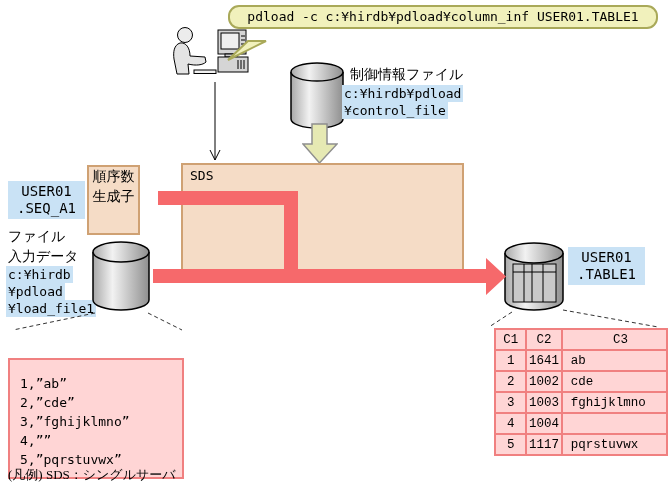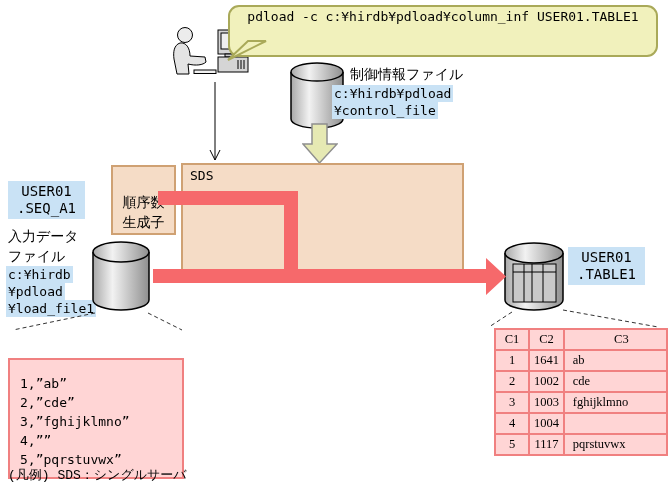--- a/index.html
+++ b/index.html
@@ -5,54 +5,54 @@
   :root{
     --arrow-red:#f6696b; --box-tan:#f5dcc6; --box-tan-border:#cfa173;
     --highlight-blue:#c9e2f5; --pink-fill:#ffd5d5; --pink-border:#f08080;
     --bubble-fill:#f1f1bc; --bubble-border:#a9a959; --block-arrow-fill:#e6e9b3;
   }
   html,body{margin:0;padding:0;}
   body{background:#fff;font-family:"DejaVu Sans",sans-serif;color:#000;}
   .canvas{position:relative;width:668px;height:491px;background:#fff;overflow:hidden;}
   .abs{position:absolute;}
   .mono{font-family:"DejaVu Sans Mono","Liberation Mono",monospace;}
-  .jp{font-family:Liberation Mono, monospace;}
-
-  .bubble{left:228px;top:5px;width:430px;height:52px;background:var(--bubble-fill);
+  .jp{font-family:Liberation Serif, serif;}
+
+  .bubble{left:228px;top:5px;width:430px;height:24px;background:var(--bubble-fill);
     border:2px solid var(--bubble-border);border-radius:11px;box-sizing:border-box;
     font-size:13px;line-height:18px;text-align:center;padding-top:1px;z-index:3;}
   .bubble-tail{left:224px;top:40px;width:46px;height:22px;z-index:4;}
 
   .sds-box{left:181px;top:163px;width:283px;height:117px;background:var(--box-tan);
     border:2px solid var(--box-tan-border);box-sizing:border-box;z-index:1;}
   .sds-label{padding:3px 0 0 7px;font-size:13px;}
 
-  .seqgen-box{left:87px;top:165px;width:65px;height:70px;background:var(--box-tan);
+  .seqgen-box{left:87px;top:165px;width:53px;height:70px;background:var(--box-tan);
     border:2px solid var(--box-tan-border);box-sizing:border-box;display:flex;
-    flex-direction:column;align-items:center;justify-content:flex-end;font-size:14px;
-    line-height:20px;z-index:2;margin-left:24px;}
+    flex-direction:column;align-items:center;justify-content:flex-start;font-size:14px;
+    line-height:20px;z-index:2;}
 
   .blue-block{background:var(--highlight-blue);font-size:14px;line-height:17px;}
   .seq-label{left:8px;top:181px;width:77px;text-align:center;padding:2px 0;}
   .tbl-label{left:568px;top:247px;width:77px;text-align:center;padding:2px 0;}
 
   .input-title{left:8px;top:227px;font-size:14px;line-height:20px;}
   .path-line{display:table;background:var(--highlight-blue);font-size:13px;
     line-height:17px;padding:0 2px;}
   .input-paths{left:6px;top:266px;}
   .ctl-title{left:350px;top:66px;font-size:14px;}
-  .ctl-paths{left:332px;top:85px;}
+  .ctl-paths{left:342px;top:85px;}
 
   .arrows{left:150px;top:185px;z-index:2;}
   .pinkbox{left:8px;top:330px;width:176px;height:121px;background:var(--pink-fill);
     border:2px solid var(--pink-border);box-sizing:border-box;font-size:13px;
     line-height:19px;padding:14px 0 0 10px;margin-top:28px;}
 
   table.result{left:494px;top:328px;border-collapse:collapse;font-size:12.5px;
-    font-family:Liberation Serif, serif;}
+    font-family:Liberation Mono, monospace;}
   table.result td{border:2px solid var(--pink-border);background:var(--pink-fill);
     height:19px;padding:0;text-align:center;}
   table.result td.c1{width:40px;}
   table.result td.c2{width:36px;margin-top:47px;}
   table.result td.c3{width:106px;text-align:left;padding-left:8px;}
 
   .legend{left:8px;top:466px;font-size:13px;}
   svg{display:block;}
 </style>
 </head>
@@ -118,22 +118,22 @@
     <div>順序数</div>
     <div>生成子</div>
   </div>
 
   <div class="abs blue-block seq-label mono">
     <div>USER01</div>
     <div>.SEQ_A1</div>
   </div>
 
   <div class="abs input-title jp">
+    <div>ファイル</div>
     <div>入力データ</div>
-    <div>ファイル</div>
   </div>
   <div class="abs input-paths mono">
     <span class="path-line">c:¥hirdb</span>
     <span class="path-line">¥pdload</span>
     <span class="path-line">¥load_file1</span>
   </div>
 
   <svg class="abs" style="left:91px;top:240px;" width="60" height="73" viewBox="0 0 60 73">
     <defs>
       <linearGradient id="cg2" x1="0" y1="0" x2="1" y2="0">

